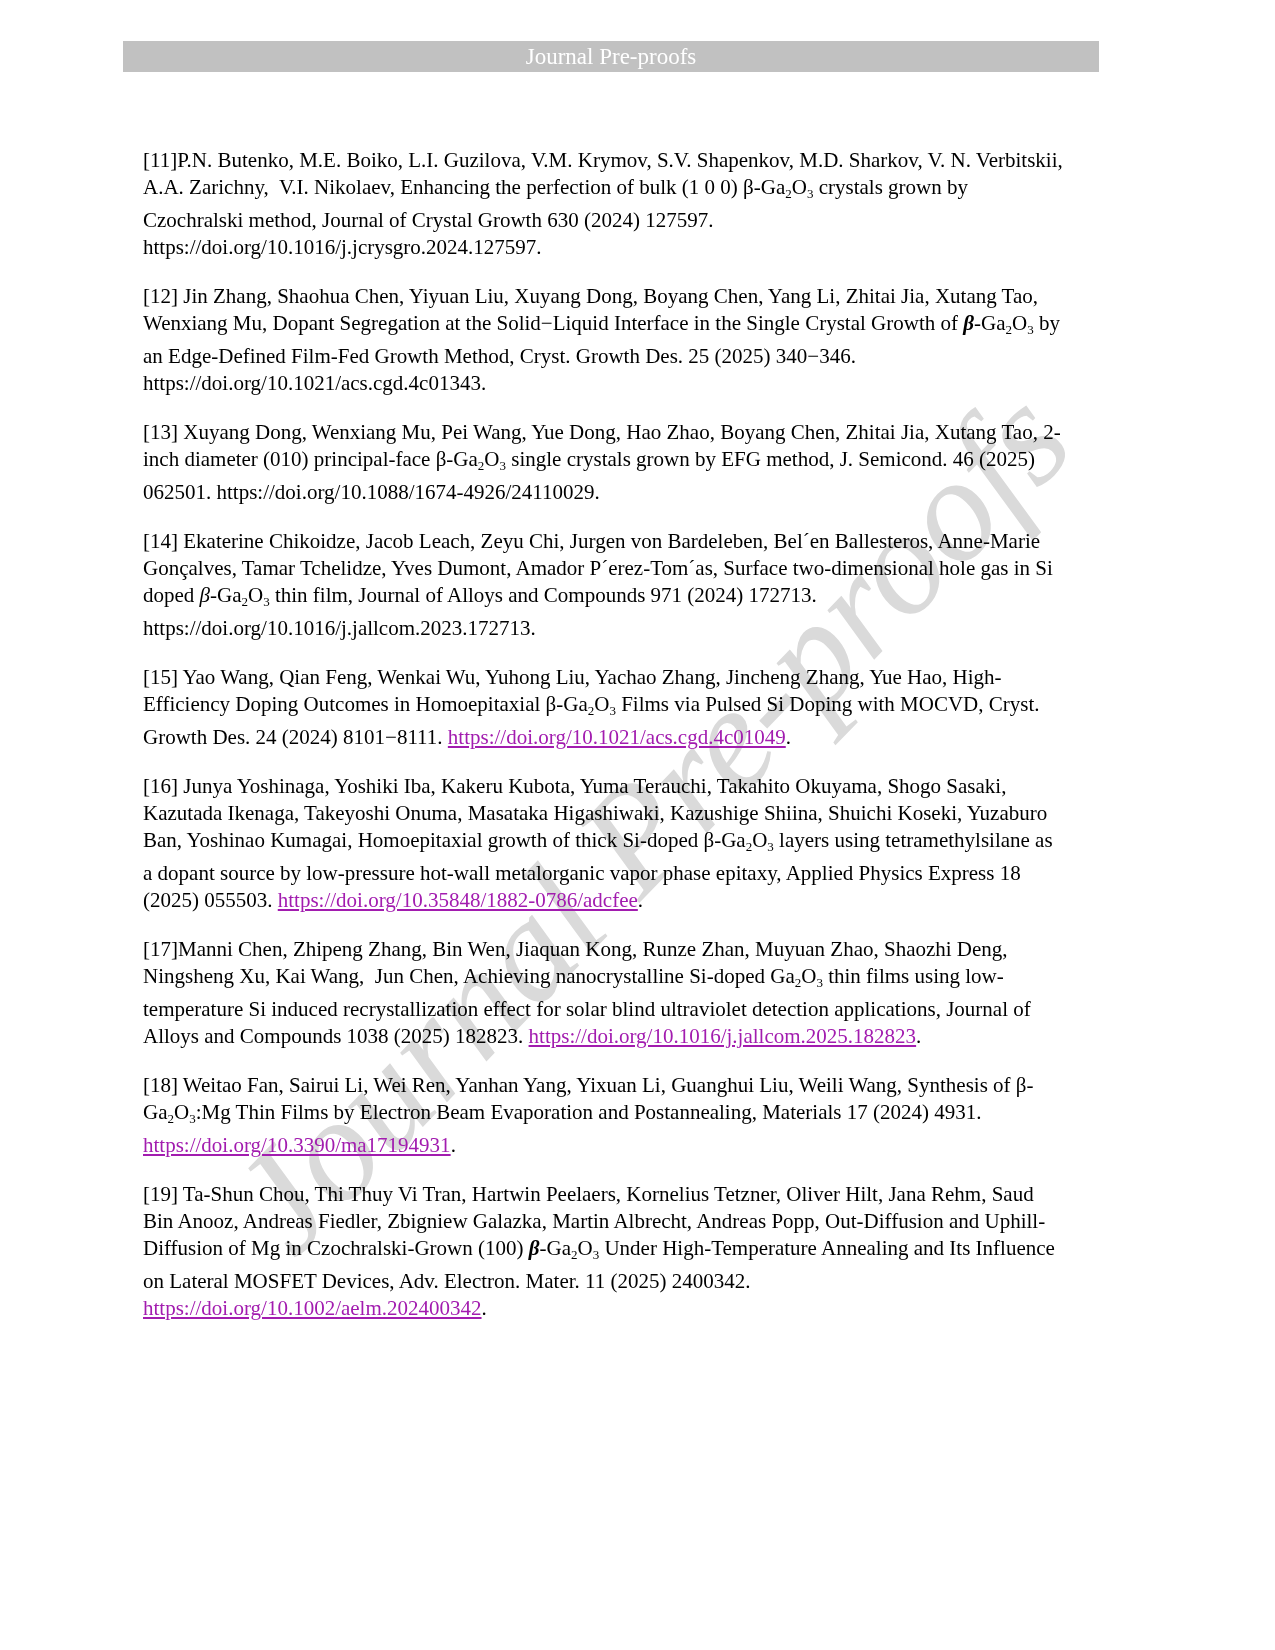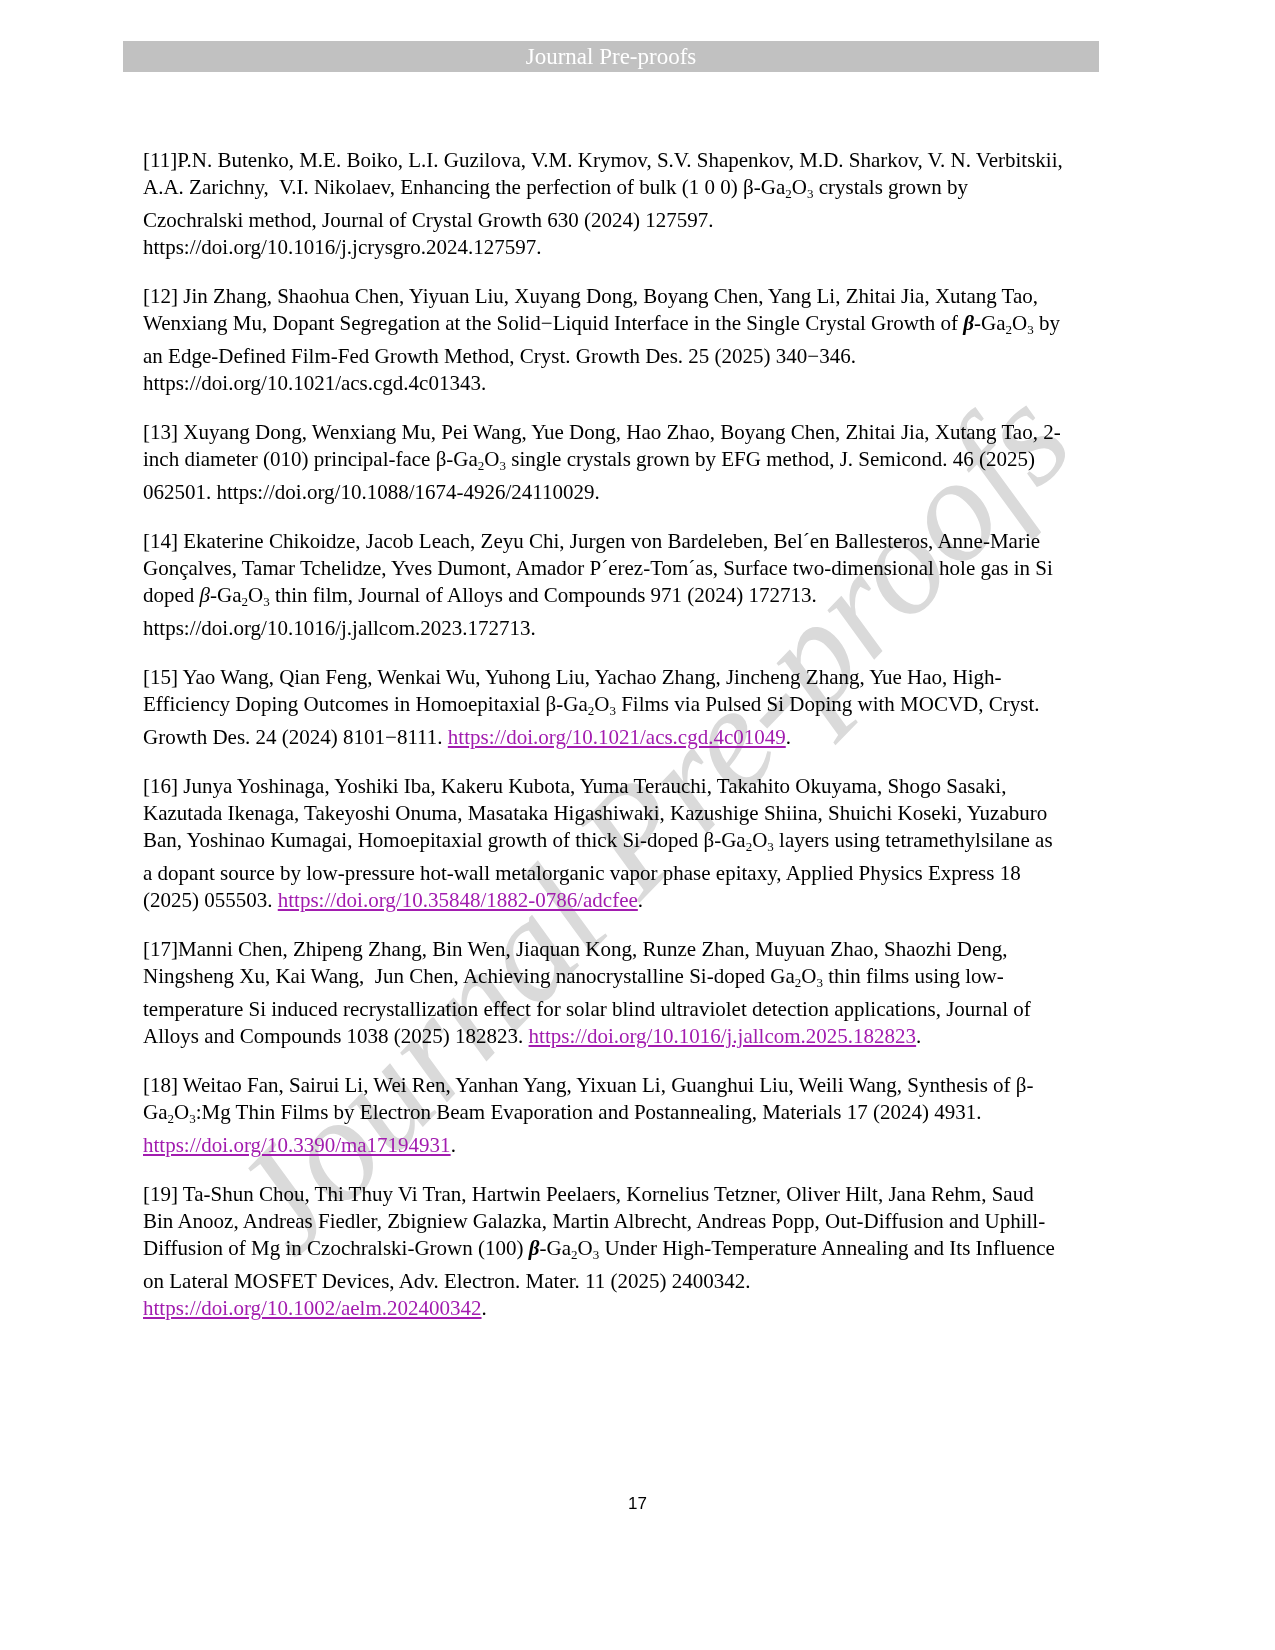--- a/index.html
+++ b/index.html
@@ -99,15 +99,14 @@
       <p class="ref"><span class="seg-plain">[12] Jin Zhang, Shaohua Chen, Yiyuan Liu, Xuyang Dong, Boyang Chen, Yang Li, Zhitai Jia, Xutang Tao, Wenxiang Mu, Dopant Segregation at the Solid−Liquid Interface in the Single Crystal Growth of </span><span class="seg-bold-italic">β</span><span class="seg-plain">-Ga</span><span class="seg-sub">2</span><span class="seg-plain">O</span><span class="seg-sub">3</span><span class="seg-plain"> by an Edge-Defined Film-Fed Growth Method, Cryst. Growth Des. 25 (2025) 340−346. https://doi.org/10.1021/acs.cgd.4c01343.</span></p>
       <p class="ref"><span class="seg-plain">[13] Xuyang Dong, Wenxiang Mu, Pei Wang, Yue Dong, Hao Zhao, Boyang Chen, Zhitai Jia, Xutang Tao, 2-inch diameter (010) principal-face β-Ga</span><span class="seg-sub">2</span><span class="seg-plain">O</span><span class="seg-sub">3</span><span class="seg-plain"> single crystals grown by EFG method, J. Semicond. 46 (2025) 062501. https://doi.org/10.1088/1674-4926/24110029.</span></p>
       <p class="ref"><span class="seg-plain">[14] Ekaterine Chikoidze, Jacob Leach, Zeyu Chi, Jurgen von Bardeleben, Bel´en Ballesteros, Anne-Marie Gonçalves, Tamar Tchelidze, Yves Dumont, Amador P´erez-Tom´as, Surface two-dimensional hole gas in Si doped </span><span class="seg-italic">β</span><span class="seg-plain">-Ga</span><span class="seg-sub">2</span><span class="seg-plain">O</span><span class="seg-sub">3</span><span class="seg-plain"> thin film, Journal of Alloys and Compounds 971 (2024) 172713. https://doi.org/10.1016/j.jallcom.2023.172713.</span></p>
       <p class="ref"><span class="seg-plain">[15] Yao Wang, Qian Feng, Wenkai Wu, Yuhong Liu, Yachao Zhang, Jincheng Zhang, Yue Hao, High-Efficiency Doping Outcomes in Homoepitaxial β-Ga</span><span class="seg-sub">2</span><span class="seg-plain">O</span><span class="seg-sub">3</span><span class="seg-plain"> Films via Pulsed Si Doping with MOCVD, Cryst. Growth Des. 24 (2024) 8101−8111. </span><a class="doi-link" href="#">https://doi.org/10.1021/acs.cgd.4c01049</a><span class="seg-plain">.</span></p>
       <p class="ref"><span class="seg-plain">[16] Junya Yoshinaga, Yoshiki Iba, Kakeru Kubota, Yuma Terauchi, Takahito Okuyama, Shogo Sasaki, Kazutada Ikenaga, Takeyoshi Onuma, Masataka Higashiwaki, Kazushige Shiina, Shuichi Koseki, Yuzaburo Ban, Yoshinao Kumagai, Homoepitaxial growth of thick Si-doped β-Ga</span><span class="seg-sub">2</span><span class="seg-plain">O</span><span class="seg-sub">3</span><span class="seg-plain"> layers using tetramethylsilane as a dopant source by low-pressure hot-wall metalorganic vapor phase epitaxy, Applied Physics Express 18 (2025) 055503. </span><a class="doi-link" href="#">https://doi.org/10.35848/1882-0786/adcfee</a><span class="seg-plain">.</span></p>
       <p class="ref"><span class="seg-plain">[17]Manni Chen, Zhipeng Zhang, Bin Wen, Jiaquan Kong, Runze Zhan, Muyuan Zhao, Shaozhi Deng, Ningsheng Xu, Kai Wang,  Jun Chen, Achieving nanocrystalline Si-doped Ga</span><span class="seg-sub">2</span><span class="seg-plain">O</span><span class="seg-sub">3</span><span class="seg-plain"> thin films using low-temperature Si induced recrystallization effect for solar blind ultraviolet detection applications, Journal of Alloys and Compounds 1038 (2025) 182823. </span><a class="doi-link" href="#">https://doi.org/10.1016/j.jallcom.2025.182823</a><span class="seg-plain">.</span></p>
       <p class="ref"><span class="seg-plain">[18] Weitao Fan, Sairui Li, Wei Ren, Yanhan Yang, Yixuan Li, Guanghui Liu, Weili Wang, Synthesis of β-Ga</span><span class="seg-sub">2</span><span class="seg-plain">O</span><span class="seg-sub">3</span><span class="seg-plain">:Mg Thin Films by Electron Beam Evaporation and Postannealing, Materials 17 (2024) 4931. </span><a class="doi-link" href="#">https://doi.org/10.3390/ma17194931</a><span class="seg-plain">.</span></p>
       <p class="ref"><span class="seg-plain">[19] Ta-Shun Chou, Thi Thuy Vi Tran, Hartwin Peelaers, Kornelius Tetzner, Oliver Hilt, Jana Rehm, Saud Bin Anooz, Andreas Fiedler, Zbigniew Galazka, Martin Albrecht, Andreas Popp, Out-Diffusion and Uphill-Diffusion of Mg in Czochralski-Grown (100) </span><span class="seg-bold-italic">β</span><span class="seg-plain">-Ga</span><span class="seg-sub">2</span><span class="seg-plain">O</span><span class="seg-sub">3</span><span class="seg-plain"> Under High-Temperature Annealing and Its Influence on Lateral MOSFET Devices, Adv. Electron. Mater. 11 (2025) 2400342. </span><a class="doi-link" href="#">https://doi.org/10.1002/aelm.202400342</a><span class="seg-plain">.</span></p>
     </div>
 
-  <div class="page-number">17</div>
 
 </div>
 
 </body></html>

